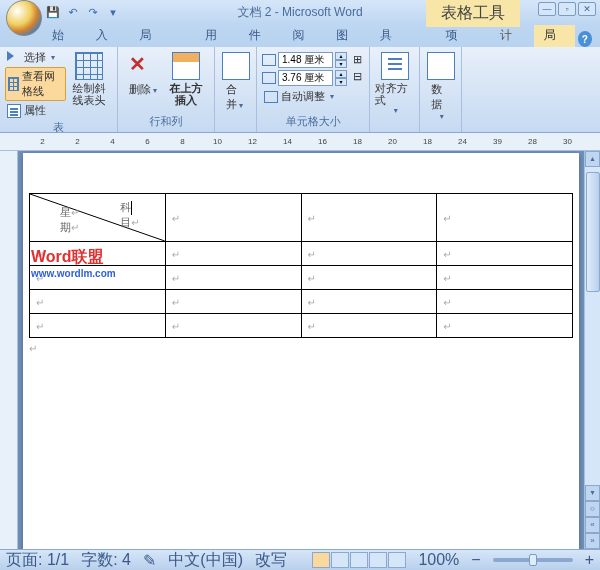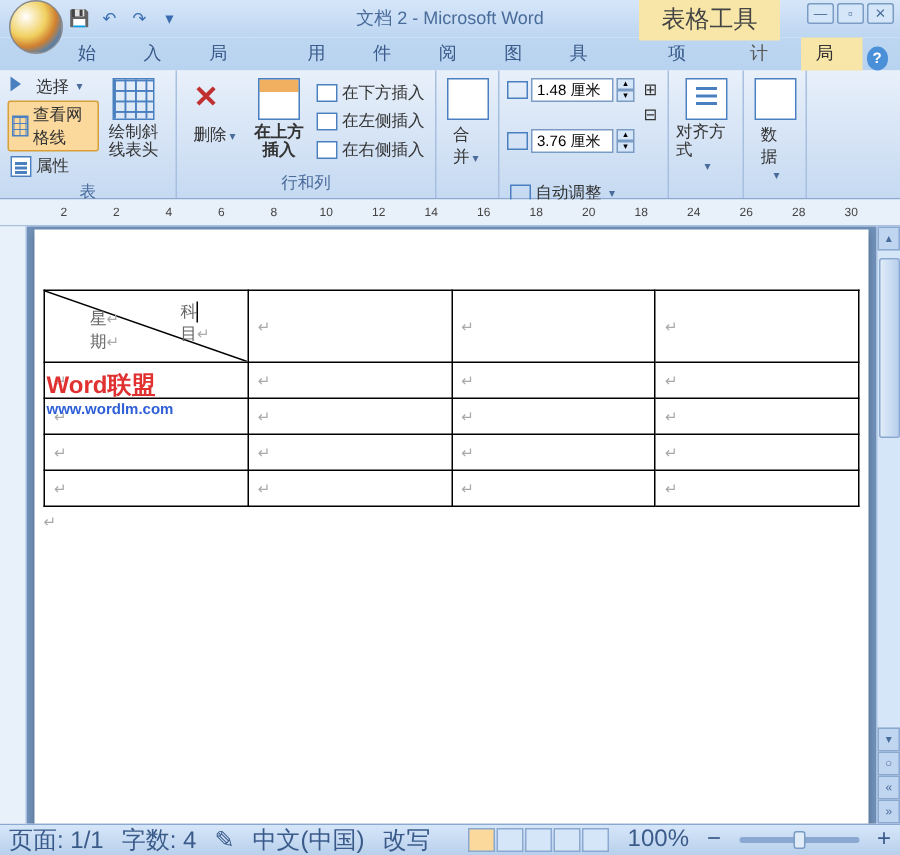--- a/index.html
+++ b/index.html
@@ -155,49 +155,35 @@
   <div class="ribbon-group">
     <div style="display:flex;">
       <div class="ribbon-btn-lg">
         <div class="i-delete icon"></div>
         <div><span>删除</span><span class="drop-arrow">▾</span></div>
       </div>
       <div class="ribbon-btn-lg">
         <div class="i-insert-above icon"></div>
         <div style="width:34px;line-height:12px;text-align:center;font-weight:bold;">在上方插入</div>
       </div>
-      <div style="display:flex;flex-direction:column;gap:2px;padding-top:4px;">
-        <div class="ribbon-item">
-            <span class="i-insert-row"></span>
-            <span>在下方插入</span>
-          </div>
-        <div class="ribbon-item">
-            <span class="i-insert-row"></span>
-            <span>在左侧插入</span>
-          </div>
-        <div class="ribbon-item">
-            <span class="i-insert-row"></span>
-            <span>在右侧插入</span>
-          </div>
-      </div>
     </div>
     <div class="ribbon-group-label">行和列</div>
   </div>
 
   <div class="ribbon-group" style="width:42px;">
     <div class="ribbon-btn-lg">
       <div class="i-merge icon"></div>
       <div><span>合并</span><span class="drop-arrow">▾</span></div>
     </div>
     <div class="ribbon-group-label"></div>
   </div>
 
   <div class="ribbon-group">
     <div style="display:flex;gap:4px;">
-      <div style="display:flex;flex-direction:column;gap:18px;padding-top:3px;">
+      <div style="display:flex;flex-direction:column;gap:2px;padding-top:3px;">
         <div class="spinner-wrap">
           <span class="i-size"></span>
           <input class="spinner-input" value="1.48 厘米" style="">
           <div class="spinner-btns">
               <div class="spinner-btn">▴</div>
               <div class="spinner-btn">▾</div>
             </div>
         </div>
         <div class="spinner-wrap">
           <span class="i-size"></span>
@@ -251,21 +237,21 @@
     <span>6</span>
     <span>8</span>
     <span>10</span>
     <span>12</span>
     <span>14</span>
     <span>16</span>
     <span>18</span>
     <span>20</span>
     <span>18</span>
     <span>24</span>
-    <span>26</span>
+    <span>39</span>
     <span>28</span>
     <span>30</span>
 </div>
 
 <div class="doc-container">
   <div class="ruler-v"></div>
   <div class="doc-scroll">
     <div class="page">
       <div class="watermark">
         <span>Word联盟</span>

